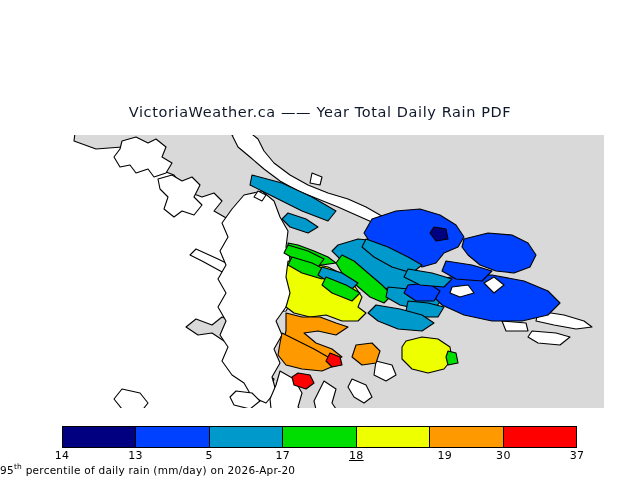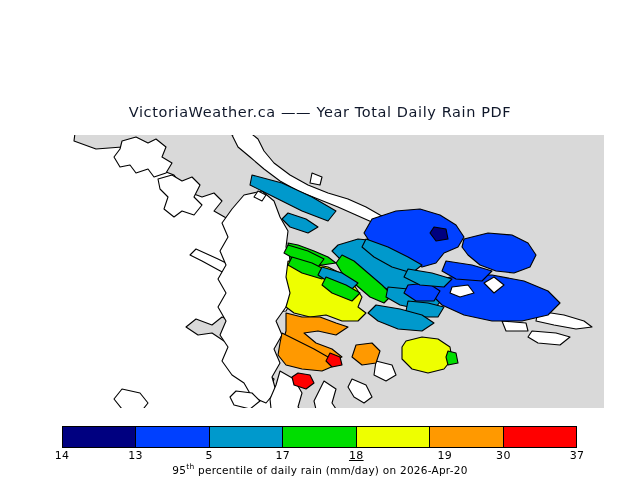--- a/index.html
+++ b/index.html
@@ -23,21 +23,21 @@
     border:1px solid #000;display:flex;box-sizing:border-box;background:#fff;
   }
   .cb-seg{flex:1 1 0;height:100%;border-right:1px solid #000;box-sizing:border-box;}
   .cb-seg:last-child{border-right:none;}
   #cb-ticks{position:absolute;left:0;top:25px;width:552px;height:14px;}
   .cb-tick{
     position:absolute;top:0;font-size:11px;color:#000;
     transform:translateX(-50%);white-space:nowrap;letter-spacing:0.3px;
   }
   #cb-caption{
-    position:absolute;left:0;top:38px;width:640px;text-align:center;
+    position:absolute;left:0;top:38px;width:640px;
     font-size:10.5px;color:#000;letter-spacing:0.25px;white-space:nowrap;
   }
   #cb-caption sup{font-size:7.5px;vertical-align:super;}
 </style>
 </head>
 <body>
 
 <div id="title">VictoriaWeather.ca —— Year Total Daily Rain PDF</div>
 
 <div id="map-panel">

